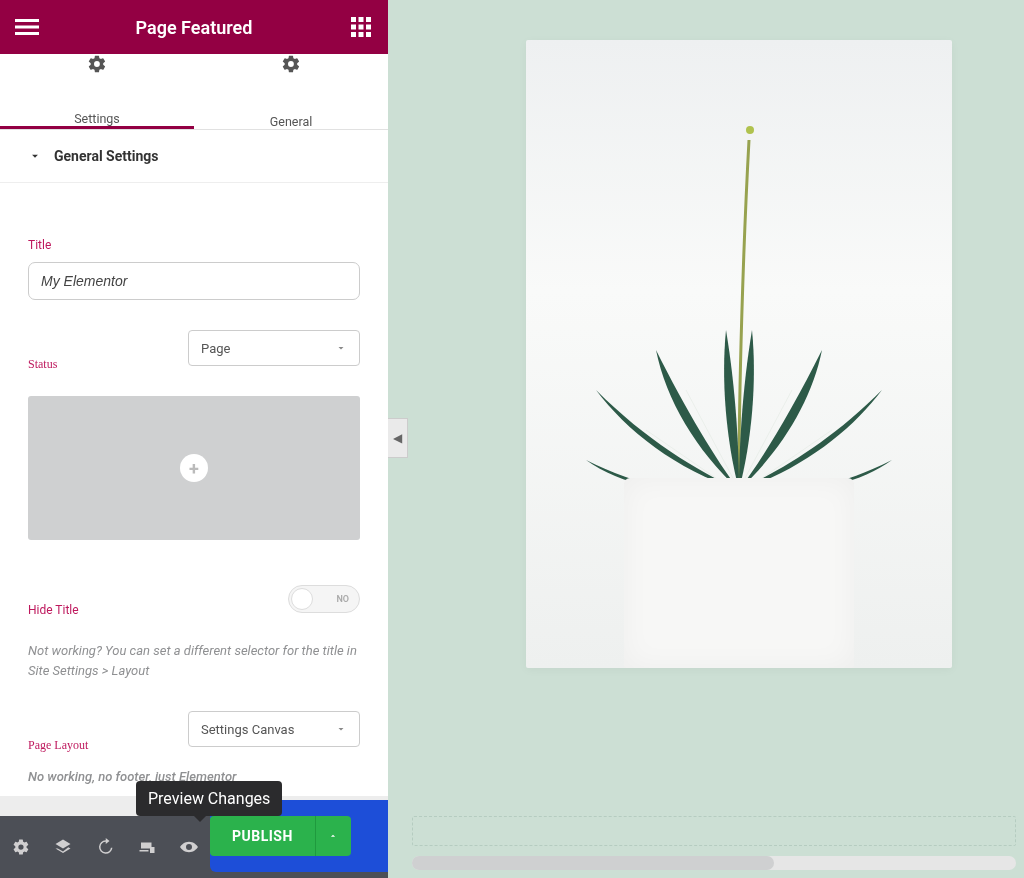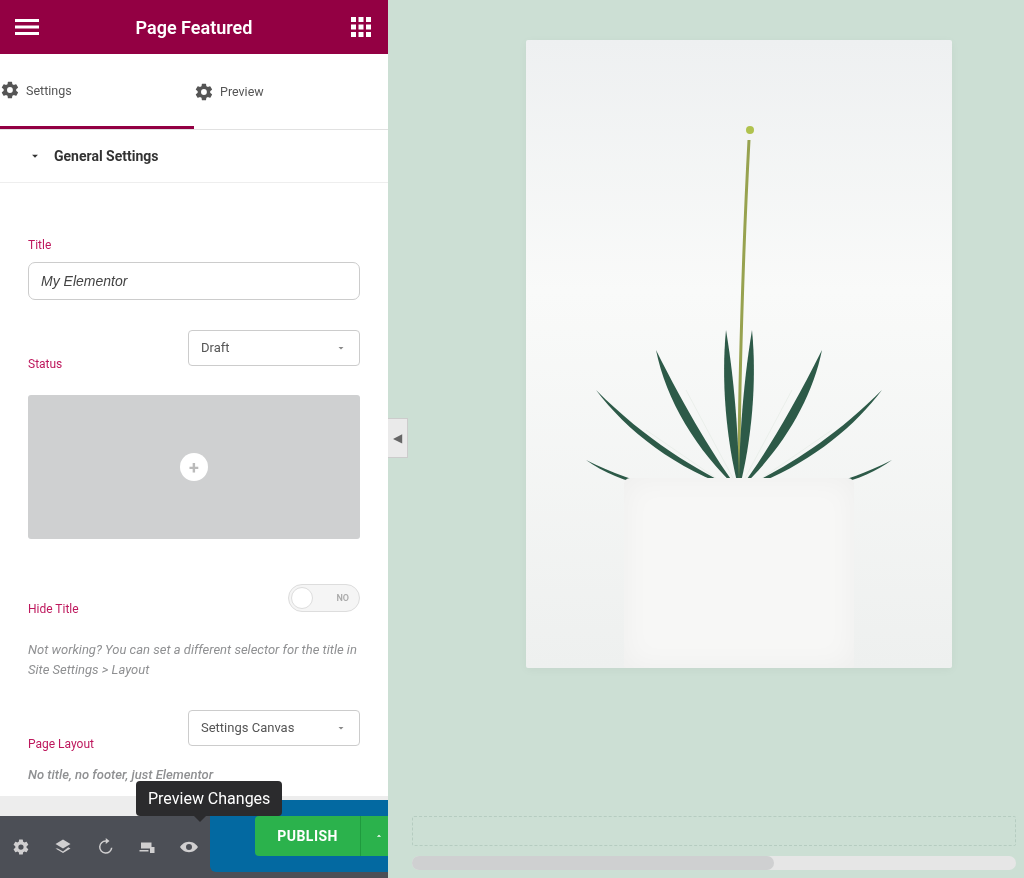--- a/index.html
+++ b/index.html
@@ -11,56 +11,56 @@
 .panel { width: 388px; height: 100%; display: flex; flex-direction: column; background: #fff; }
 
 .header { background: #930043; height: 54px; display: flex; align-items: center; justify-content: space-between; padding: 0 12px; color: #fff; }
 .header .hamburger { width: 30px; height: 30px; display: flex; align-items: center; justify-content: center; cursor: pointer; }
 .header .hamburger svg { width: 24px; height: 24px; fill: #fff; }
 .header .title { font-size: 18px; font-weight: 600; }
 .header .grid-btn { width: 30px; height: 30px; display: flex; align-items: center; justify-content: center; cursor: pointer; }
 .header .grid-btn svg { width: 20px; height: 20px; fill: #fff; }
 
 .tabs { display: flex; height: 76px; border-bottom: 1px solid #e1e1e1; }
-.tab { flex: 1; display: flex; flex-direction: row; align-items: center; justify-content: flex-start; gap: 6px; cursor: pointer; color: #555; font-size: 12.5px; }
+.tab { flex: 1; display: flex; flex-direction: column; align-items: center; justify-content: space-between; gap: 6px; cursor: pointer; color: #555; font-size: 12.5px; }
 .tab.active { border-bottom: 3px solid #930043; }
 .tab svg, .tab .icon { width: 20px; height: 20px; fill: #555; }
 .tab .icon { display: inline-block; }
 .tab .contrast { width: 20px; height: 20px; border-radius: 50%; background: linear-gradient(90deg, #555 50%, #fff 50%); border: 2px solid #555; }
 
 .content { flex: 1; overflow-y: auto; padding: 0; background: #fff; }
 
 .section-head { display: flex; align-items: center; gap: 12px; padding: 18px 28px; font-size: 14px; font-weight: 700; color: #333; border-bottom: 1px solid #eee; cursor: pointer; }
 .section-head svg { width: 14px; height: 14px; fill: #333; }
 
 .section-body { padding: 22px 28px 26px; }
 .field-label { font-size: 12px; color: #be185d; margin-bottom: 10px; display: block; margin-top: 33px; }
 .text-input { width: 100%; height: 38px; border: 1px solid #ccc; border-radius: 7px; padding: 10px 12px; font-size: 14px; color: #444; font-style: italic; }
 
 .row { display: flex; align-items: center; justify-content: space-between; margin-top: 24px; }
-.row .field-label { margin-bottom: 0; }
+.row .field-label { margin-bottom: 0; font-family: Liberation Serif, serif; }
 .select { height: 36px; min-width: 172px; border: 1px solid #ccc; border-radius: 4px; display: flex; align-items: center; justify-content: space-between; padding: 0 12px; font-size: 13px; color: #555; cursor: pointer; }
 .select svg { width: 12px; height: 12px; fill: #888; }
 
 .featured-block { margin-top: 24px; }
 .featured-drop { margin-top: 12px; width: 100%; height: 144px; background: #cfd0d1; border-radius: 3px; display: flex; align-items: center; justify-content: center; cursor: pointer; }
 .featured-drop .plus-circle { width: 28px; height: 28px; background: #fff; border-radius: 50%; display: flex; align-items: center; justify-content: center; color: #bbb; font-size: 18px; font-weight: 700; }
 
 .toggle-row { display: flex; align-items: center; justify-content: space-between; margin-top: 30px; }
 .toggle { width: 72px; height: 28px; border: 1px solid #ddd; border-radius: 20px; background: #f5f5f5; position: relative; cursor: pointer; display: flex; align-items: center; justify-content: flex-end; padding-right: 10px; font-size: 9px; color: #aaa; font-weight: 600; }
 .toggle .knob { position: absolute; left: 2px; width: 22px; height: 22px; background: #fff; border-radius: 50%; border: 1px solid #ddd; }
 
 .help-text { font-size: 13px; font-style: italic; color: #8f9092; margin-top: 14px; line-height: 1.55; }
 
 .footer-gap { height: 20px; background: #ededed; }
 
 .bottom-bar { height: 62px; background: #4c4f56; display: flex; align-items: center; padding: 0 10px; gap: 20px; position: relative; }
 .bottom-bar .ico { width: 22px; height: 22px; display: flex; align-items: center; justify-content: center; cursor: pointer; color: #d0cfd0; }
 .bottom-bar .ico svg { width: 18px; height: 18px; fill: #d0cfd0; }
-.publish-wrap { position: absolute; right: -8px; top: -16px; width: 186px; height: 72px; background: #0369a1; border-radius: 6px; display: flex; align-items: center; justify-content: flex-end; }
+.publish-wrap { position: absolute; right: -8px; top: -16px; width: 186px; height: 72px; background: #1d4ed8; border-radius: 6px; display: flex; align-items: center; justify-content: flex-start; }
 .publish-btn { display: flex; height: 40px; background: #2bb24c; border-radius: 4px; overflow: hidden; }
 .publish-btn .label { padding: 0 22px; display: flex; align-items: center; color: #fff; font-size: 14px; font-weight: 700; letter-spacing: .5px; cursor: pointer; }
 .publish-btn .caret { width: 36px; display: flex; align-items: center; justify-content: center; border-left: 1px solid #1f9a3e; cursor: pointer; }
 .publish-btn .caret svg { width: 10px; height: 10px; fill: #fff; }
 
 .tooltip { position: absolute; bottom: 62px; left: 136px; background: #2b2b2d; color: #fff; font-size: 16px; padding: 8px 12px; border-radius: 4px; white-space: nowrap; z-index: 5; }
 .tooltip::after { content: ""; position: absolute; left: 58px; bottom: -6px; border: 6px solid transparent; border-top-color: #2b2b2d; border-bottom: none; }
 
 
 .preview { flex: 1; background: #ccdfd4; position: relative; overflow: hidden; }
@@ -110,41 +110,41 @@
       <div class="tab active">
         <svg viewBox="0 0 24 24">
             <path d="M19.4 13a7.5 7.5 0 0 0 .06-1 7.5 7.5 0 0 0-.06-1l2.11-1.65a.5.5 0 0 0 .12-.64l-2-3.46a.5.5 0 0 0-.6-.22l-2.49 1a7.3 7.3 0 0 0-1.73-1l-.38-2.65A.5.5 0 0 0 13.93 2h-4a.5.5 0 0 0-.5.42L9.05 5.07a7.3 7.3 0 0 0-1.73 1l-2.49-1a.5.5 0 0 0-.6.22l-2 3.46a.5.5 0 0 0 .12.64L4.46 11a7.5 7.5 0 0 0-.06 1 7.5 7.5 0 0 0 .06 1l-2.11 1.65a.5.5 0 0 0-.12.64l2 3.46a.5.5 0 0 0 .6.22l2.49-1a7.3 7.3 0 0 0 1.73 1l.38 2.65a.5.5 0 0 0 .5.42h4a.5.5 0 0 0 .5-.42l.38-2.65a7.3 7.3 0 0 0 1.73-1l2.49 1a.5.5 0 0 0 .6-.22l2-3.46a.5.5 0 0 0-.12-.64ZM11.93 15.5A3.5 3.5 0 1 1 15.43 12 3.5 3.5 0 0 1 11.93 15.5Z"></path>
           </svg>
         <span>Settings</span>
       </div>
       <div class="tab">
         <svg viewBox="0 0 24 24">
             <path d="M19.4 13a7.5 7.5 0 0 0 .06-1 7.5 7.5 0 0 0-.06-1l2.11-1.65a.5.5 0 0 0 .12-.64l-2-3.46a.5.5 0 0 0-.6-.22l-2.49 1a7.3 7.3 0 0 0-1.73-1l-.38-2.65A.5.5 0 0 0 13.93 2h-4a.5.5 0 0 0-.5.42L9.05 5.07a7.3 7.3 0 0 0-1.73 1l-2.49-1a.5.5 0 0 0-.6.22l-2 3.46a.5.5 0 0 0 .12.64L4.46 11a7.5 7.5 0 0 0-.06 1 7.5 7.5 0 0 0 .06 1l-2.11 1.65a.5.5 0 0 0-.12.64l2 3.46a.5.5 0 0 0 .6.22l2.49-1a7.3 7.3 0 0 0 1.73 1l.38 2.65a.5.5 0 0 0 .5.42h4a.5.5 0 0 0 .5-.42l.38-2.65a7.3 7.3 0 0 0 1.73-1l2.49 1a.5.5 0 0 0 .6-.22l2-3.46a.5.5 0 0 0-.12-.64ZM11.93 15.5A3.5 3.5 0 1 1 15.43 12 3.5 3.5 0 0 1 11.93 15.5Z"></path>
           </svg>
-        <span>Preview</span>
+        <span>General</span>
       </div>
     </div>
 
     <div class="content">
       <div class="section-head">
         <svg viewBox="0 0 24 24">
             <path d="M7 10l5 5 5-5z"></path>
           </svg>
         <span>General Settings</span>
       </div>
 
       <div class="section-body">
 
         <label class="field-label">Title</label>
         <input class="text-input" value="My Elementor" style="">
 
         <div class="row">
           <span class="field-label">Status</span>
           <div class="select">
-            <span>Draft</span>
+            <span>Page</span>
             <svg viewBox="0 0 24 24">
                 <path d="M7 10l5 5 5-5z"></path>
               </svg>
           </div>
         </div>
 
         <div class="featured-block">
           <div class="featured-drop">
             <div class="plus-circle">+</div>
           </div>
@@ -161,21 +161,21 @@
 
         <div class="row">
           <span class="field-label">Page Layout</span>
           <div class="select">
             <span>Settings Canvas</span>
             <svg viewBox="0 0 24 24">
                 <path d="M7 10l5 5 5-5z"></path>
               </svg>
           </div>
         </div>
-        <div class="help-text" style="font-weight:500">No title, no footer, just Elementor</div>
+        <div class="help-text" style="font-weight:500">No working, no footer, just Elementor</div>
 
       </div>
     </div>
 
     <div class="footer-gap"></div>
 
     <div class="bottom-bar">
       <div class="tooltip">Preview Changes</div>
 
       <div class="ico">

